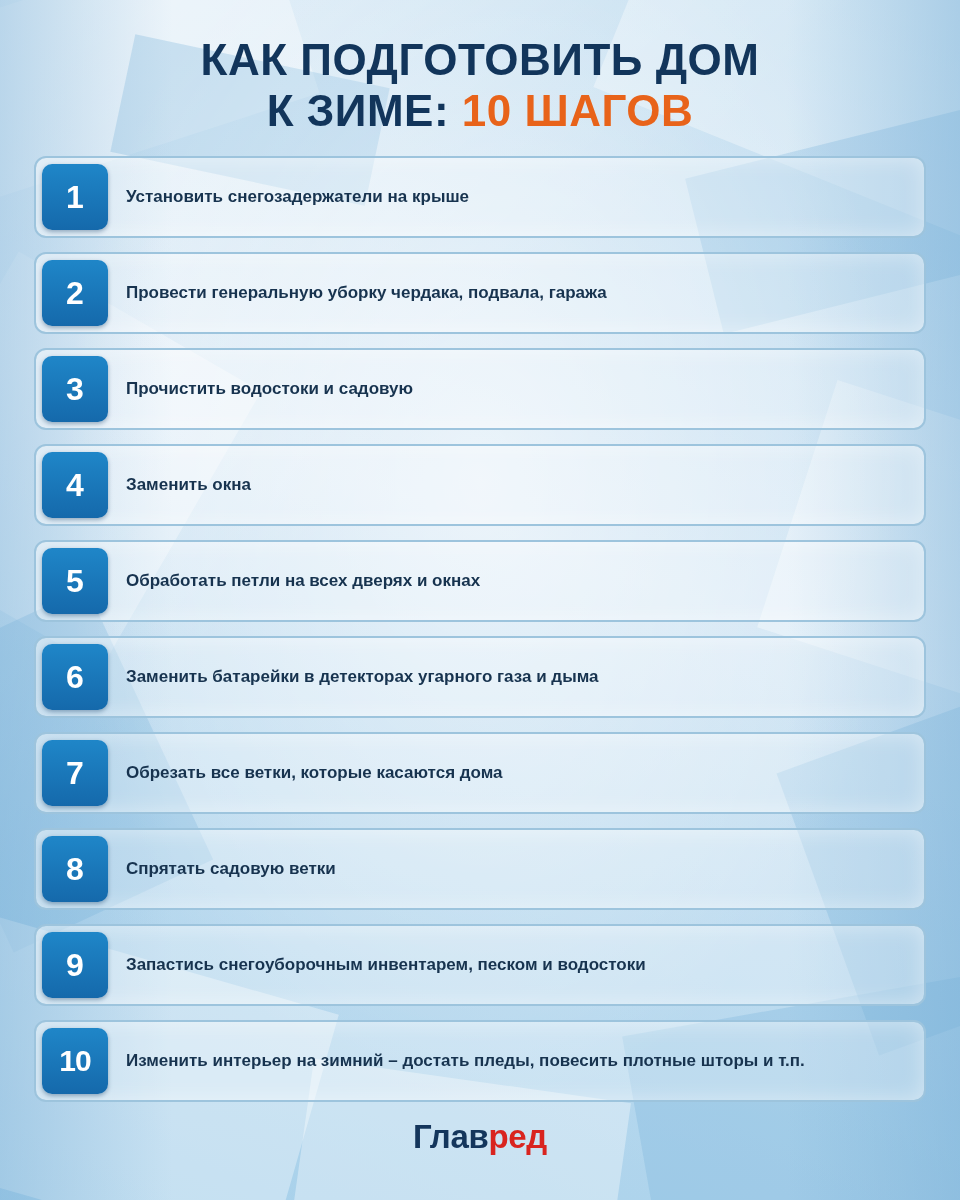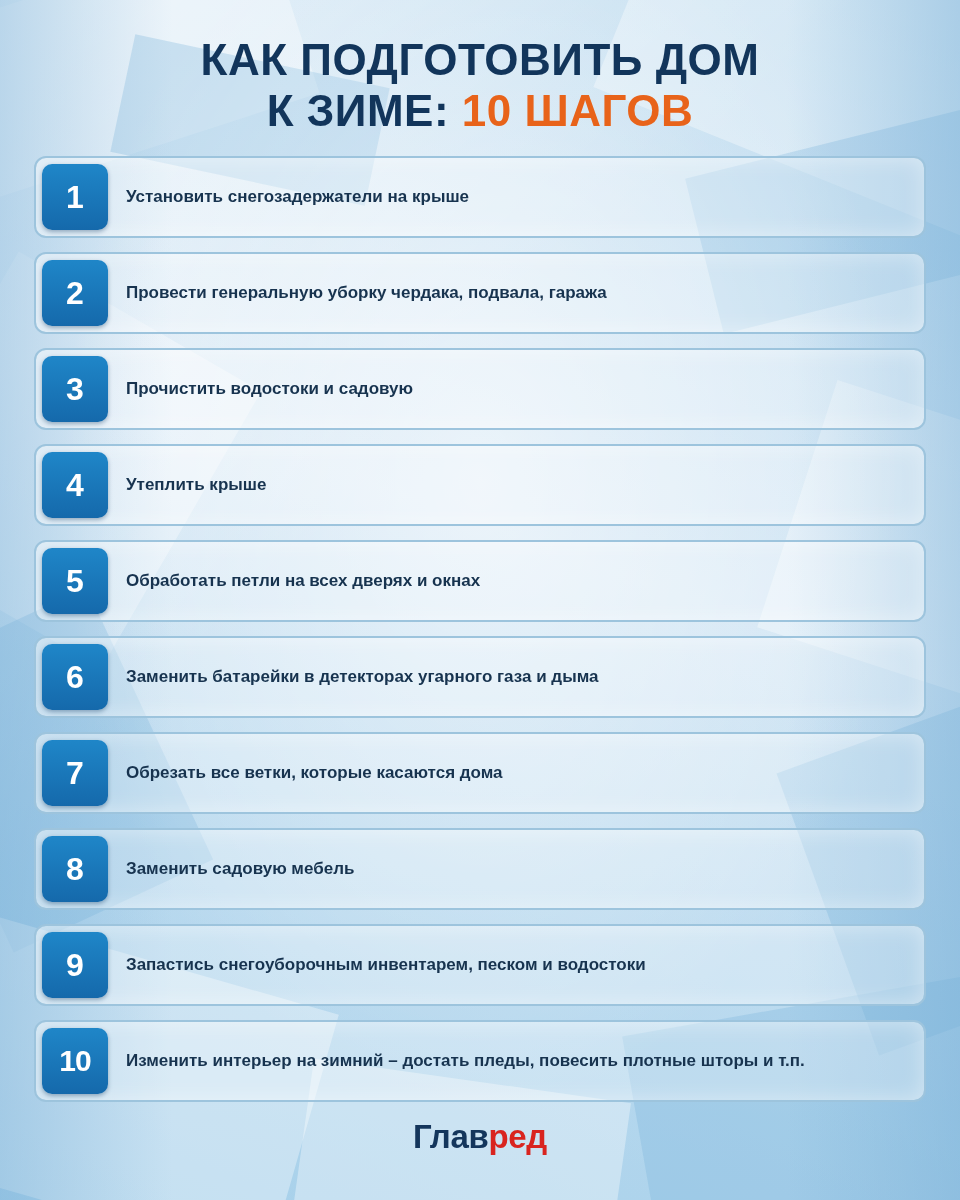--- a/index.html
+++ b/index.html
@@ -172,41 +172,41 @@
         <div class="row-text">Провести генеральную уборку чердака, подвала, гаража</div>
       </div>
 
       <div class="row">
         <div class="badge">3</div>
         <div class="row-text">Прочистить водостоки и садовую</div>
       </div>
 
       <div class="row">
         <div class="badge">4</div>
-        <div class="row-text">Утеплить крыше</div>
+        <div class="row-text">Заменить окна</div>
       </div>
 
       <div class="row">
         <div class="badge">5</div>
         <div class="row-text">Обработать петли на всех дверях и окнах</div>
       </div>
 
       <div class="row">
         <div class="badge">6</div>
         <div class="row-text">Заменить батарейки в детекторах угарного газа и дыма</div>
       </div>
 
       <div class="row">
         <div class="badge">7</div>
         <div class="row-text">Обрезать все ветки, которые касаются дома</div>
       </div>
 
       <div class="row">
         <div class="badge">8</div>
-        <div class="row-text">Заменить садовую мебель</div>
+        <div class="row-text">Спрятать садовую ветки</div>
       </div>
 
       <div class="row">
         <div class="badge">9</div>
         <div class="row-text">Запастись снегоуборочным инвентарем, песком и водостоки</div>
       </div>
 
       <div class="row">
         <div class="badge wide">10</div>
         <div class="row-text">Изменить интерьер на зимний – достать пледы, повесить плотные шторы и т.п.</div>

